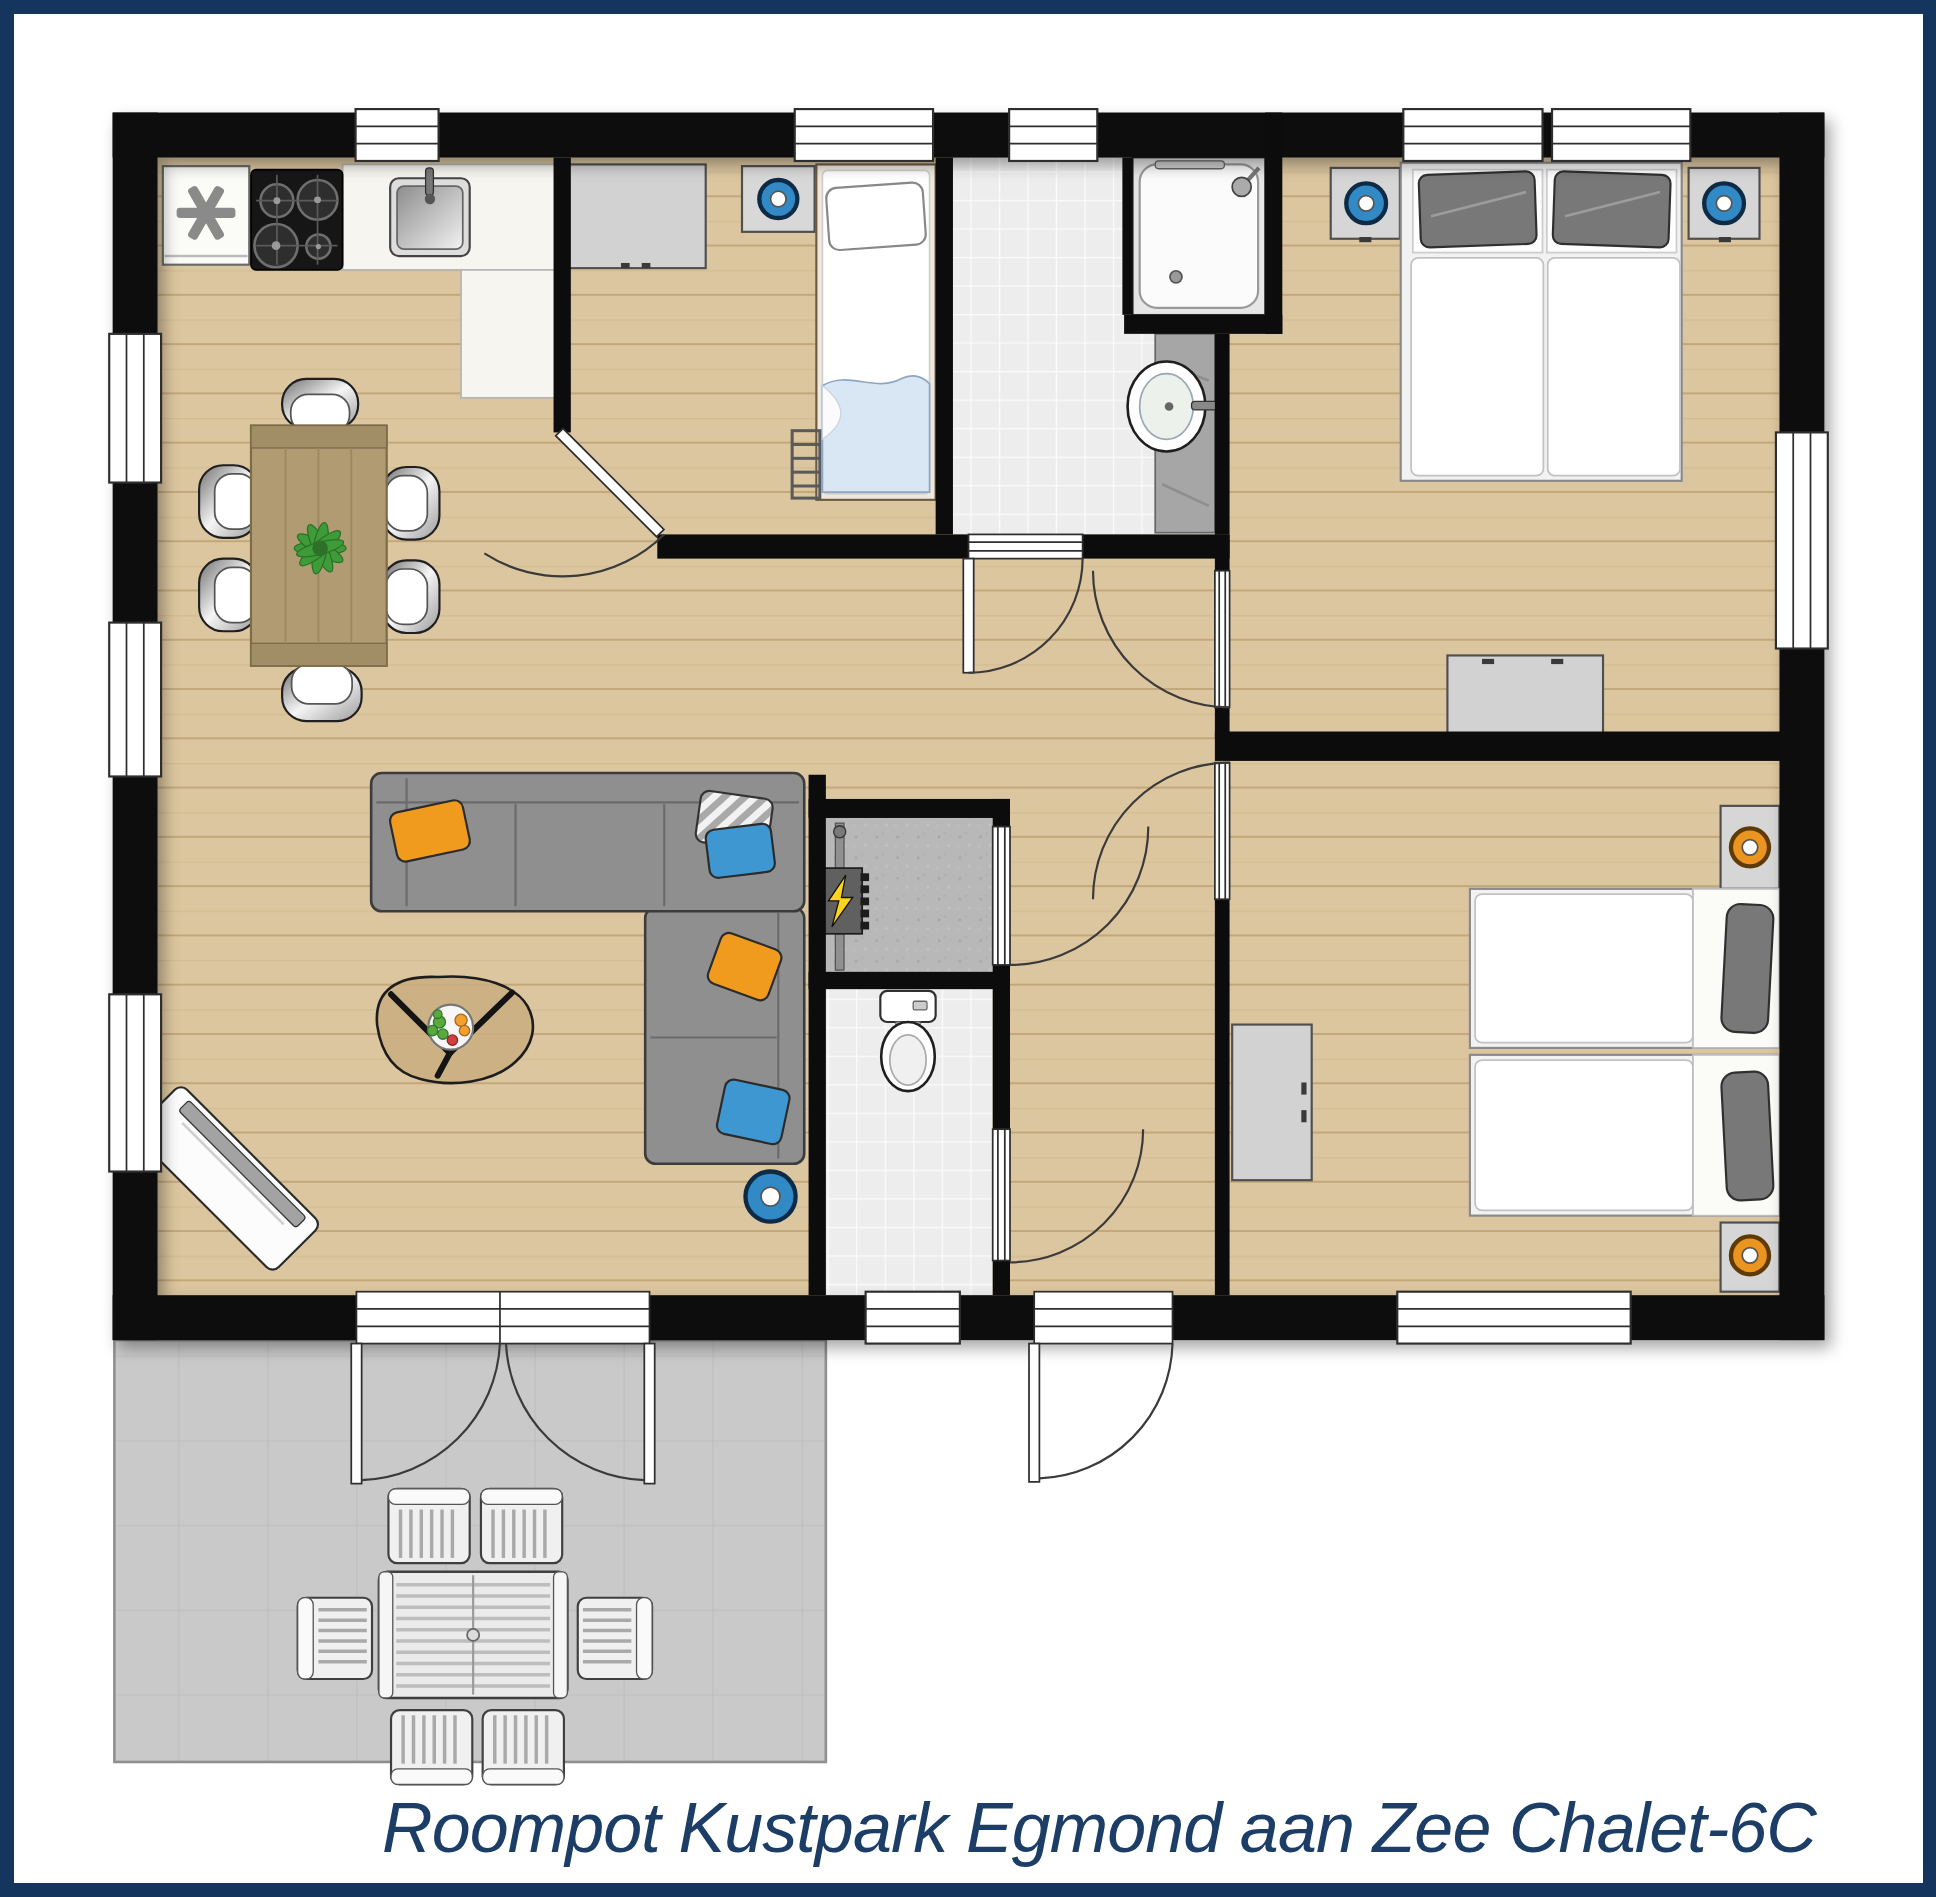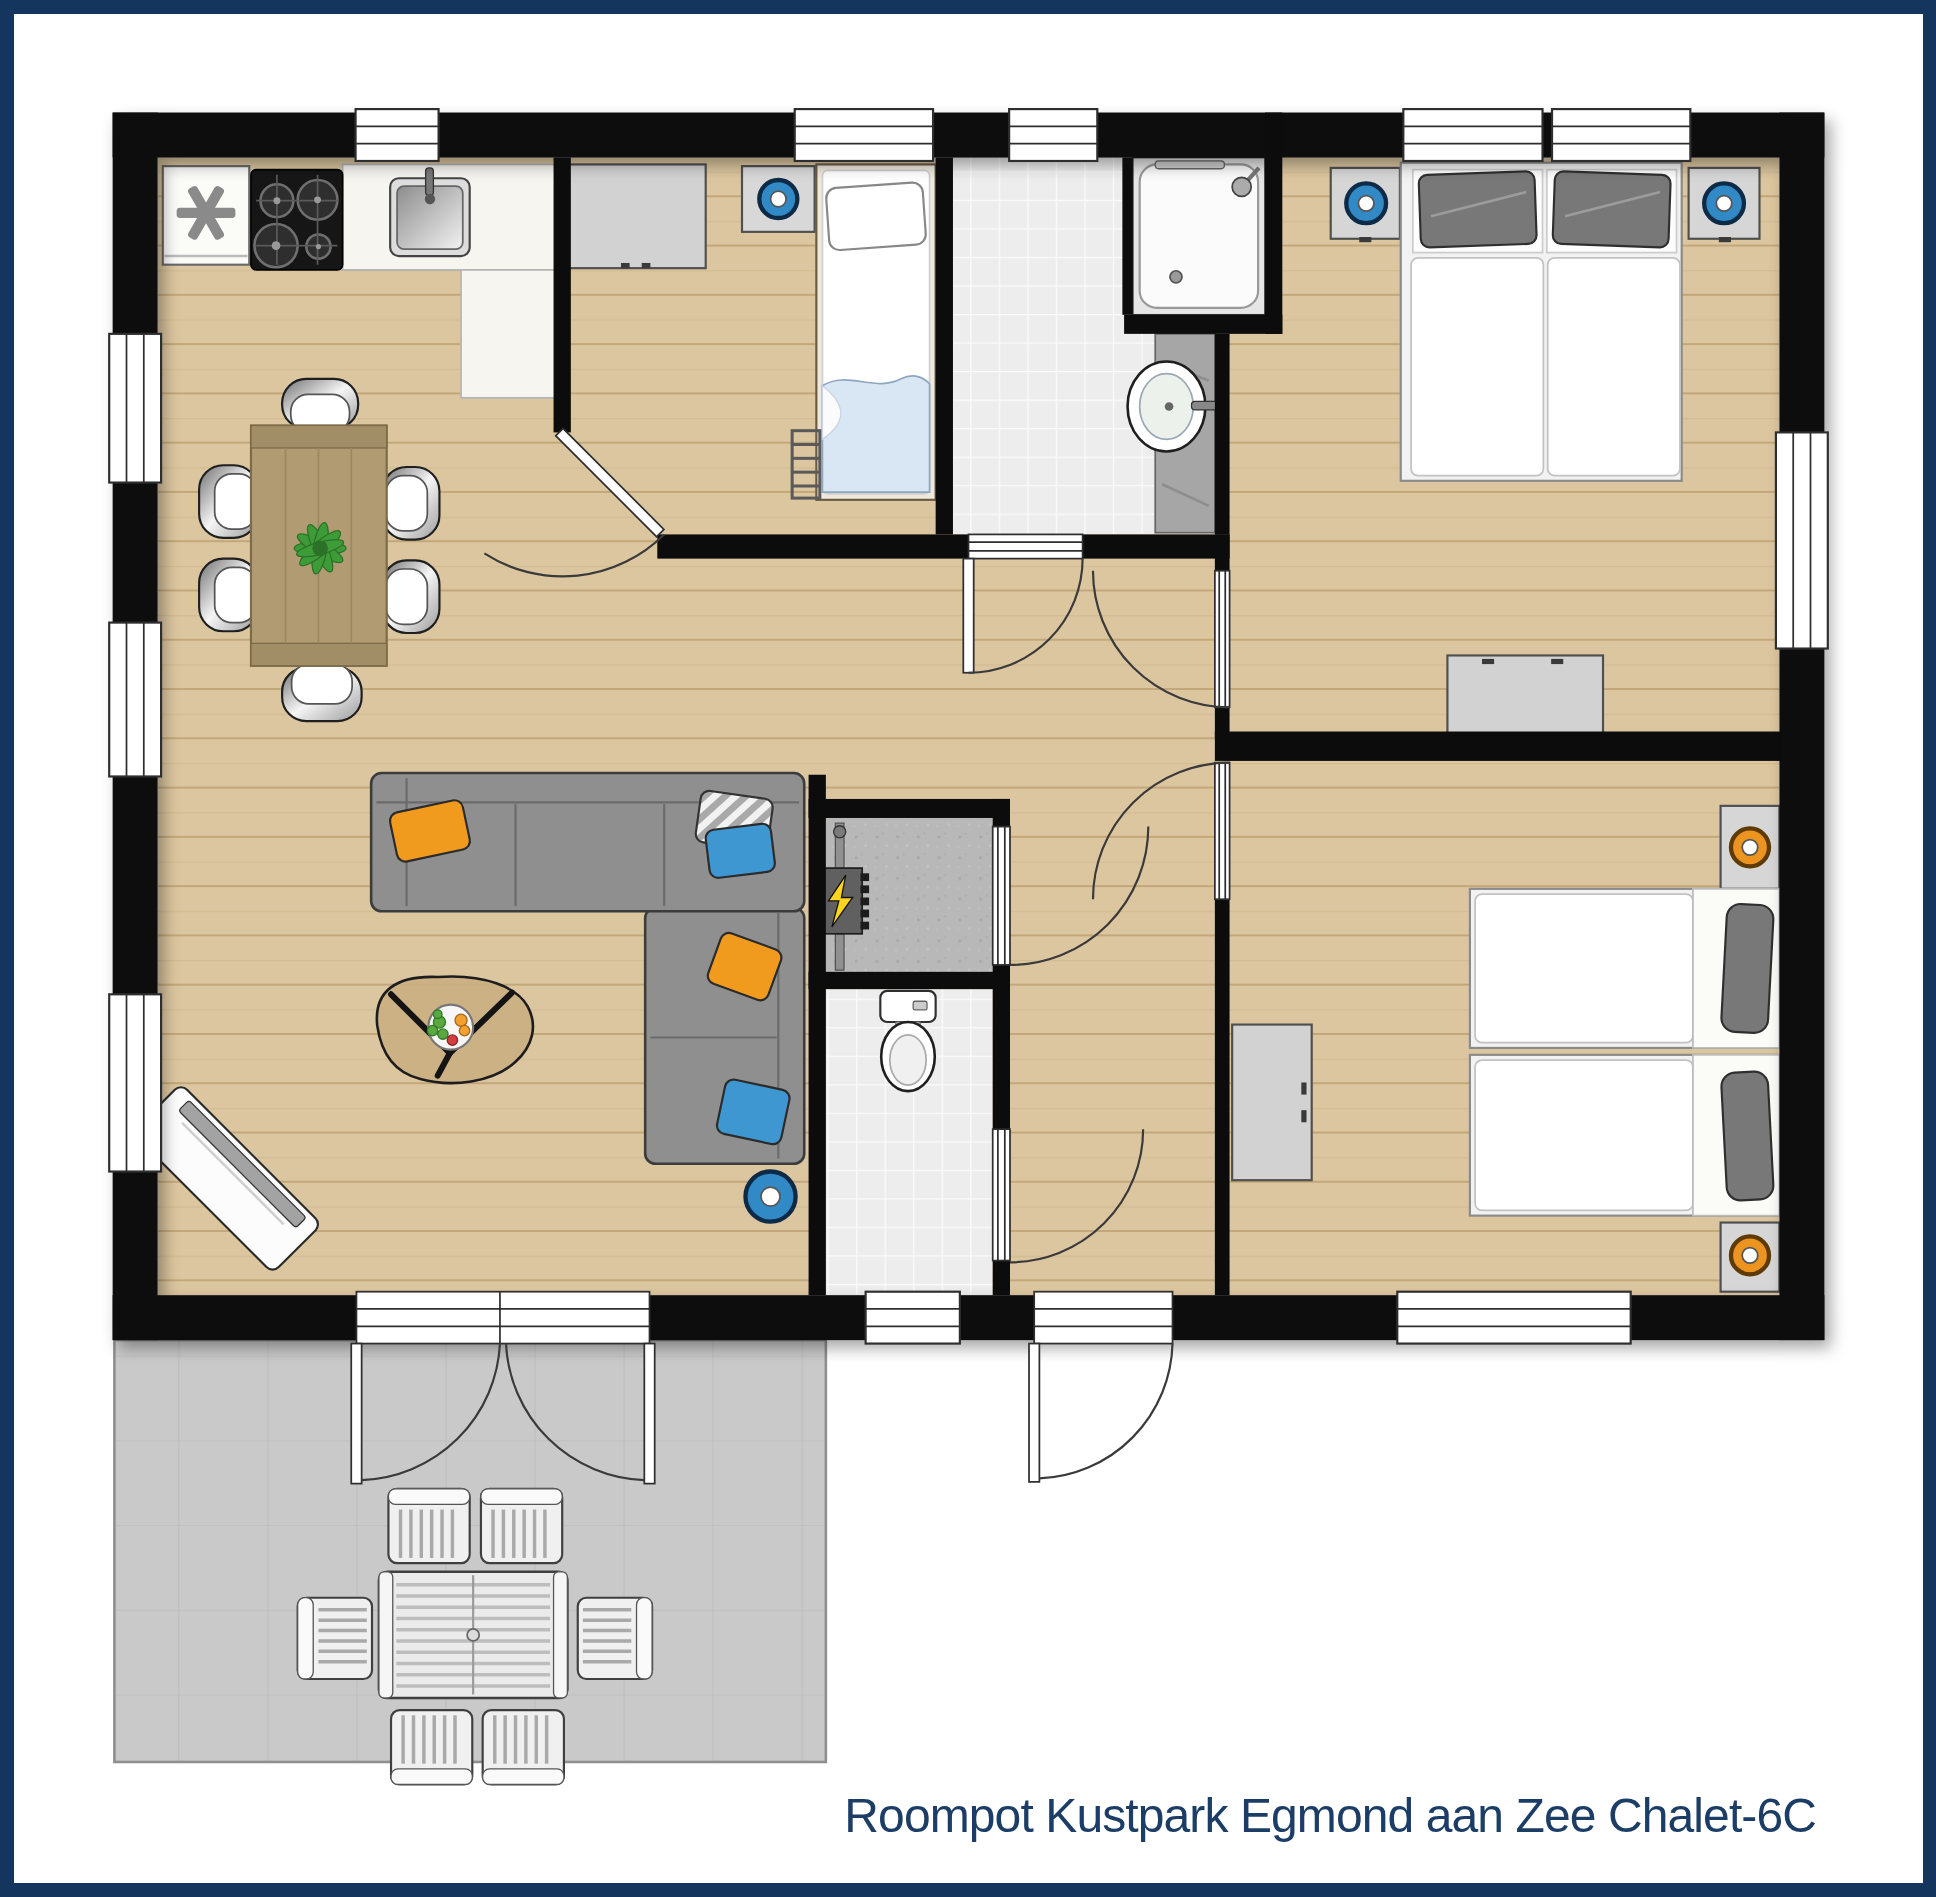--- a/index.html
+++ b/index.html
@@ -1,20 +1,20 @@
 <!DOCTYPE html>
 <html style="--frame_navy: #14355e; --title_navy: #1c3d66; --wall_black: #0c0c0c; --wood_floor: #dcc69f; --wood_plank_line: #c2a77a; --tile_floor: #ededed; --terrace_gray: #c9c9c9; --sofa_gray: #8f8f8f; --pillow_orange: #f09a1e; --pillow_blue: #3e97d1; --lamp_blue: #318ac6; --lamp_orange: #eb9420; --plant_green: #3e9c38; --table_wood: #b09b73; --bolt_yellow: #ffd41c;font-size:14px"><head>
 <meta charset="utf-8">
 <style>
   html,body{margin:0;padding:0;background:#ffffff;font-family:"Liberation Sans",sans-serif;}
   .frame{position:relative;width:1937px;height:1897px;box-sizing:border-box;
          border:14px solid var(--frame_navy,#14355e);background:#fff;overflow:hidden;}
   .plan-svg{position:absolute;left:0;top:0;width:1909px;height:1869px;}
-  .caption{position:absolute;right:107px;top:1774px;font-size:48px;letter-spacing:-0.9px;
-           color:var(--title_navy,#1c3d66);white-space:nowrap;font-weight:500;}
+  .caption{position:absolute;right:107px;top:1774px;font-size:70px;letter-spacing:-0.9px;
+           color:var(--title_navy,#1c3d66);white-space:nowrap;font-weight:500;font-style:italic;}
   
   .wall{fill:var(--wall_black,#0c0c0c);}
   .woodFill{fill:var(--wood_floor,#dcc69f);}
   .woodLine{stroke:var(--wood_plank_line,#c2a77a);stroke-width:2.5;}
   .woodLineSoft{stroke:#d2bc92;stroke-width:1.5;}
   .win{fill:#ffffff;stroke:#2e2e2e;stroke-width:2.5;}
   .winline{stroke:#2e2e2e;stroke-width:2;fill:none;}
   .jamb{fill:#ffffff;stroke:#2e2e2e;stroke-width:2;}
   .leaf{fill:#ffffff;stroke:#2e2e2e;stroke-width:2;}
   .arc{fill:none;stroke:#3a3a3a;stroke-width:2.5;}

